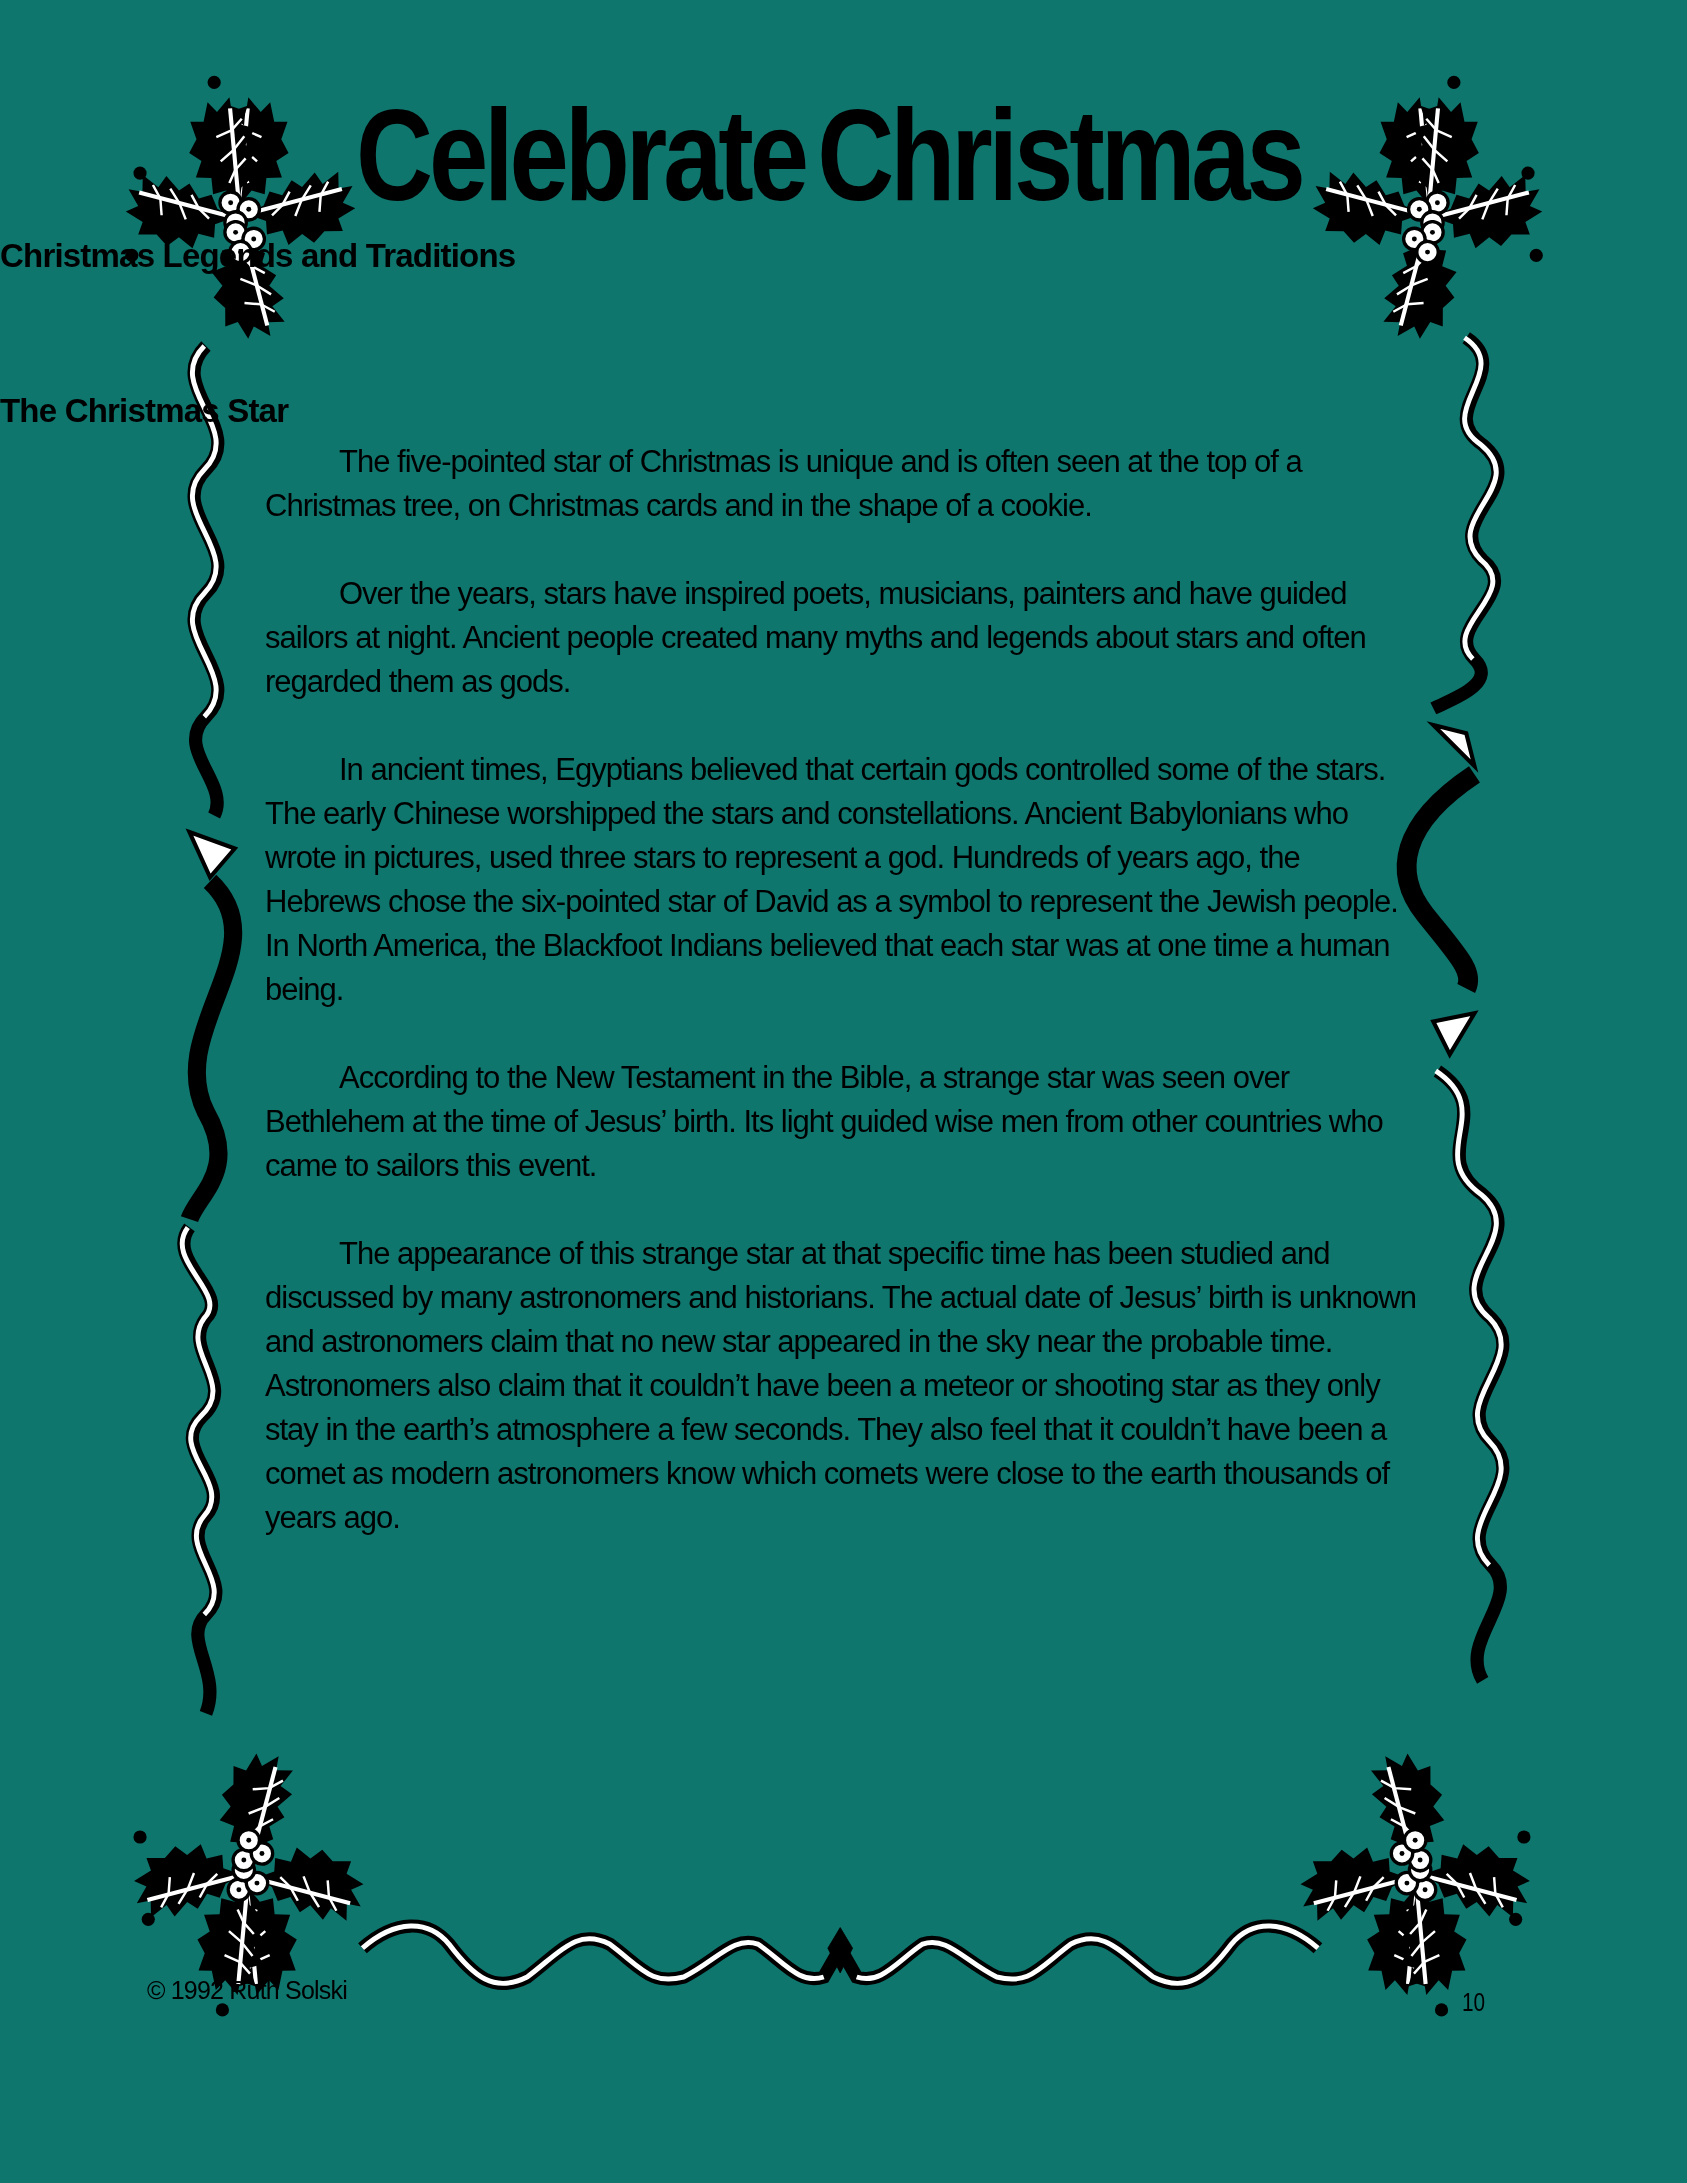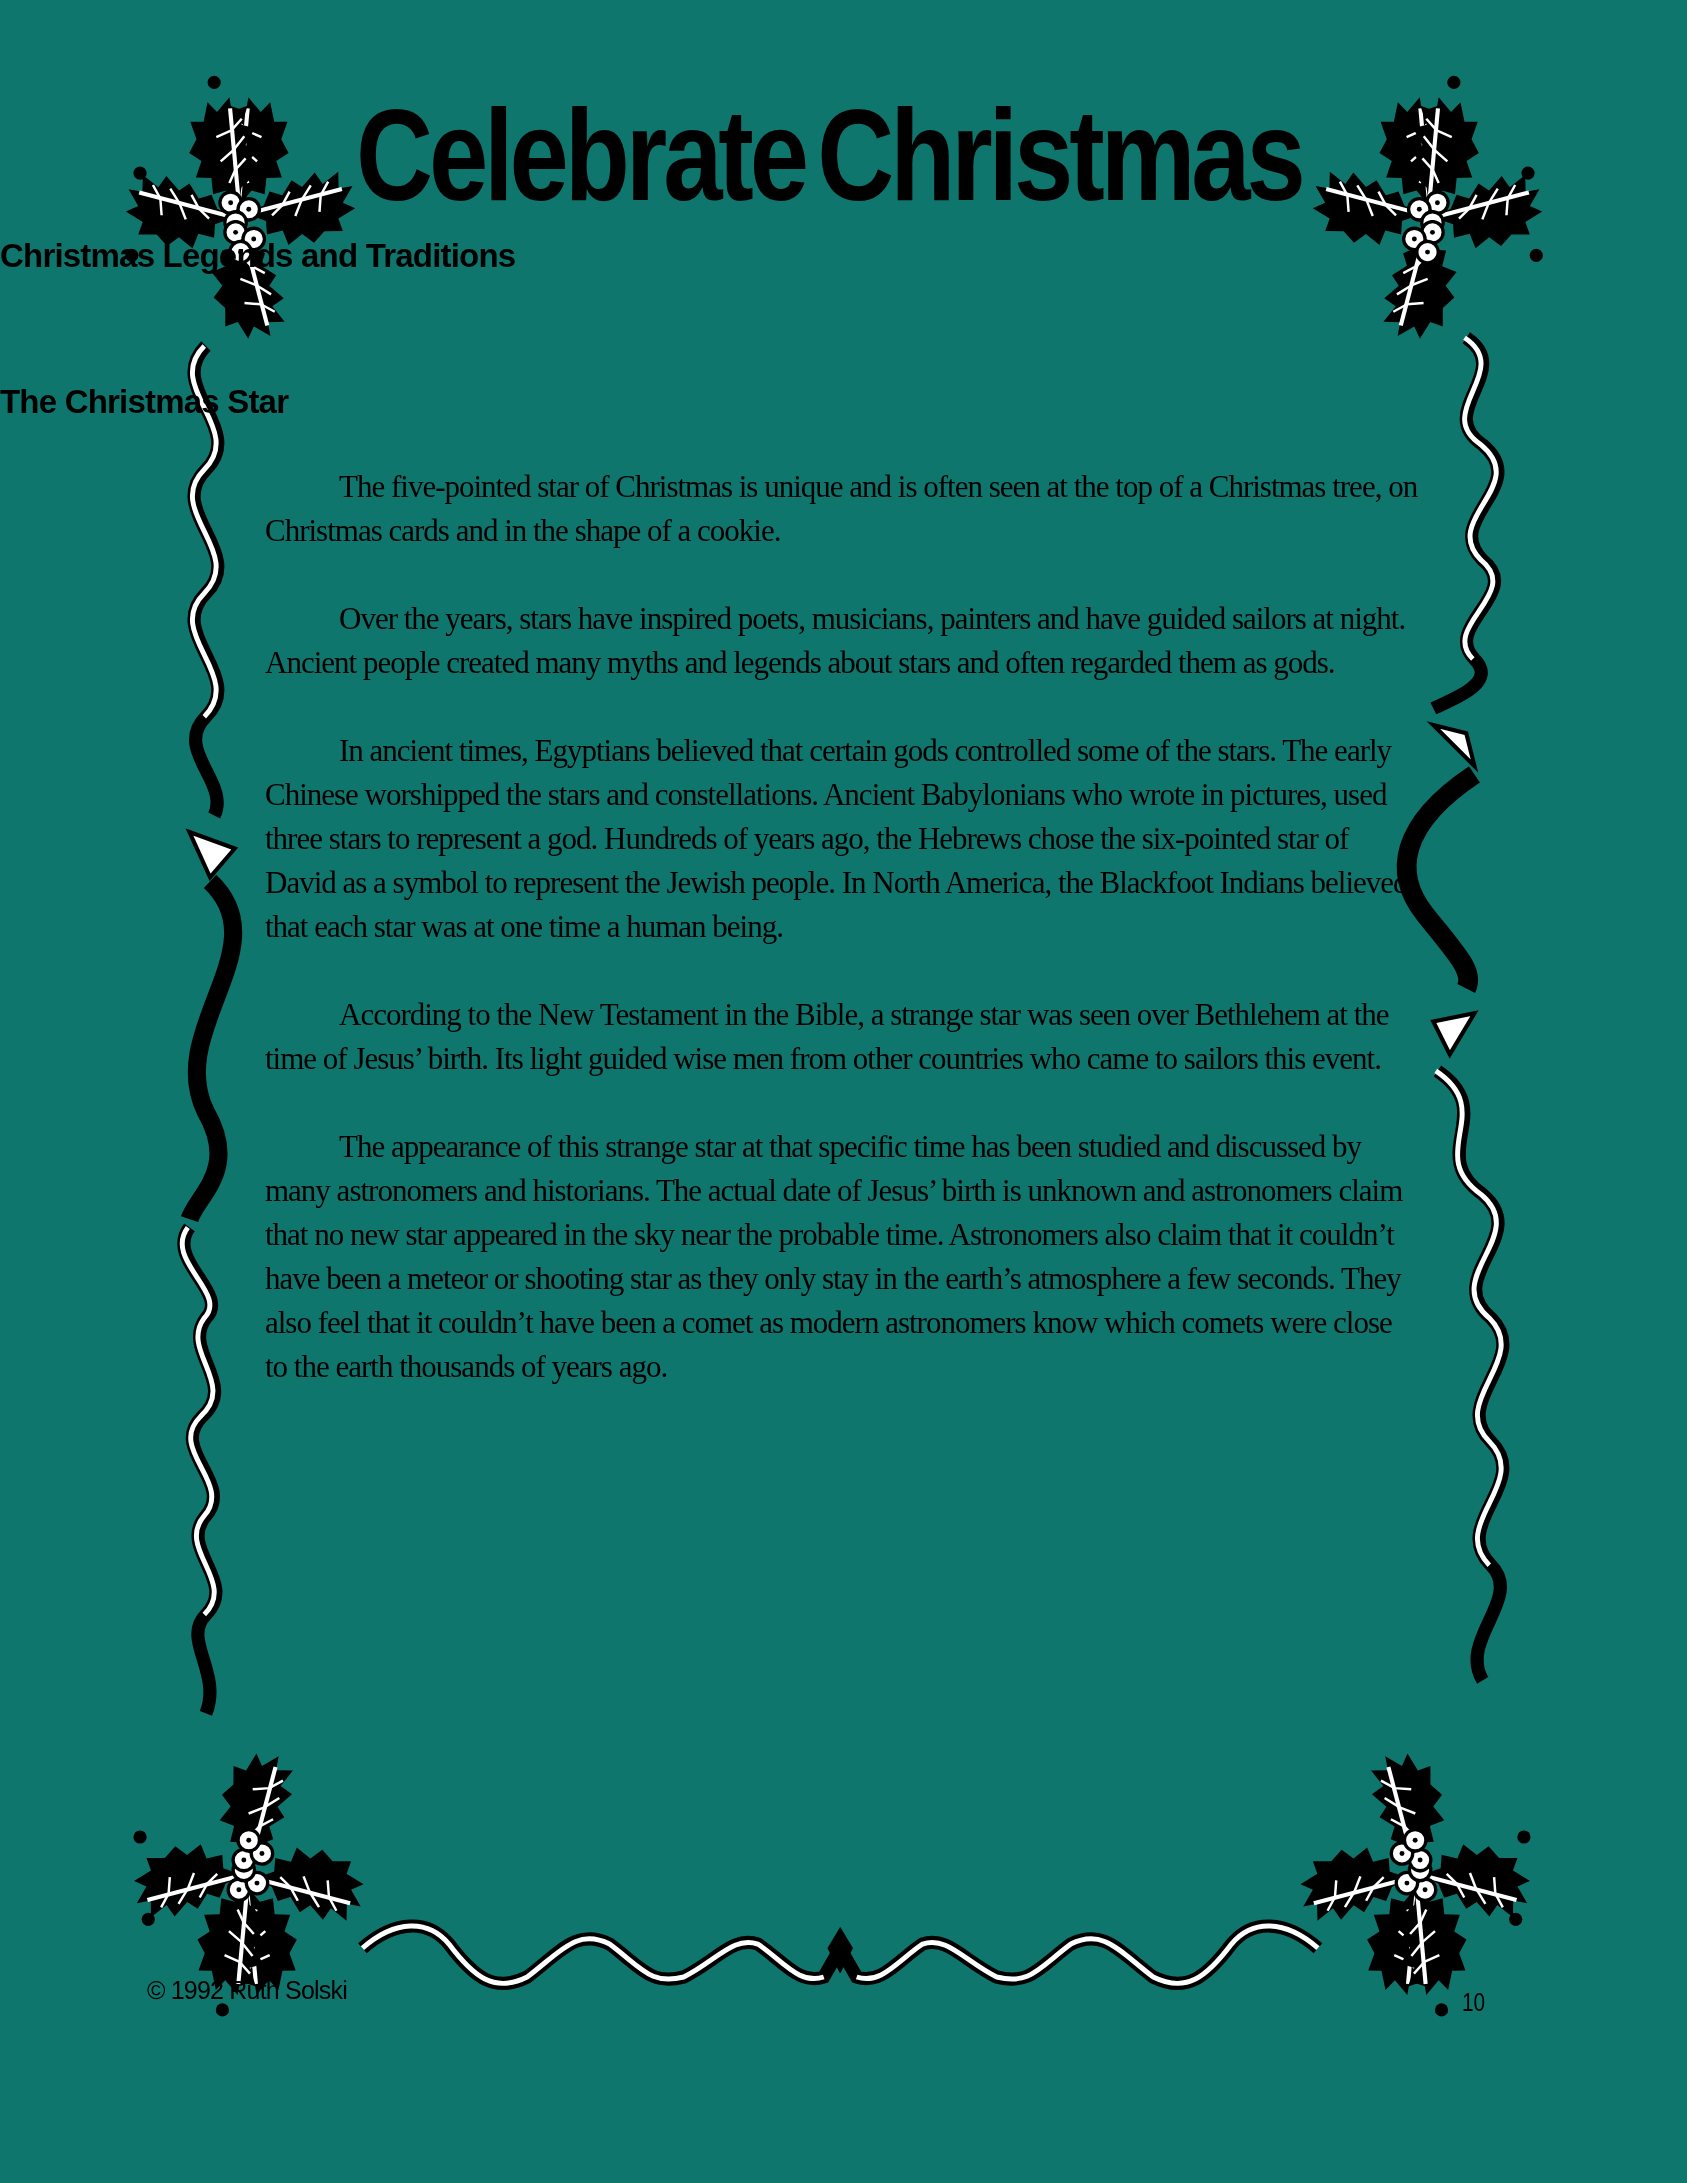--- a/index.html
+++ b/index.html
@@ -12,24 +12,24 @@
     letter-spacing:-5px; white-space:nowrap; transform-origin:left top; transform:scaleX(0.82);
   }
   .title .word2 { margin-left:15px; }
   .heading {
     position:absolute; left:0; width:1687px; text-align:left;
     font-family:"Liberation Sans", sans-serif; font-weight:700; font-size:33px; line-height:40px;
     letter-spacing:-0.8px; white-space:nowrap;
   }
   .h1 { top:236px; }
   .h2 { top:315px; }
-  .h3 { top:382px; }
+  .h3 { top:391px; }
   .body-text {
-    position:absolute; left:265px; top:465px; width:1153px;
-    font-family:Liberation Serif, serif; font-size:31px; line-height:44px; letter-spacing:-1px;
+    position:absolute; left:265px; top:440px; width:1153px;
+    font-family:Liberation Sans, sans-serif; font-size:31px; line-height:44px; letter-spacing:-1px;
   }
   .body-text p { margin:0 0 44px 0; text-indent:74px; }
   .copyright {
     position:absolute; left:147px; top:1976px; font-size:25px; letter-spacing:-0.8px;
     font-family:Liberation Sans, sans-serif; background:transparent;
   }
   .page-number {
     position:absolute; left:1462px; top:1987px; font-size:26px; font-family:"Liberation Sans", sans-serif;
     transform:scaleX(0.8); transform-origin:left top;
   }

